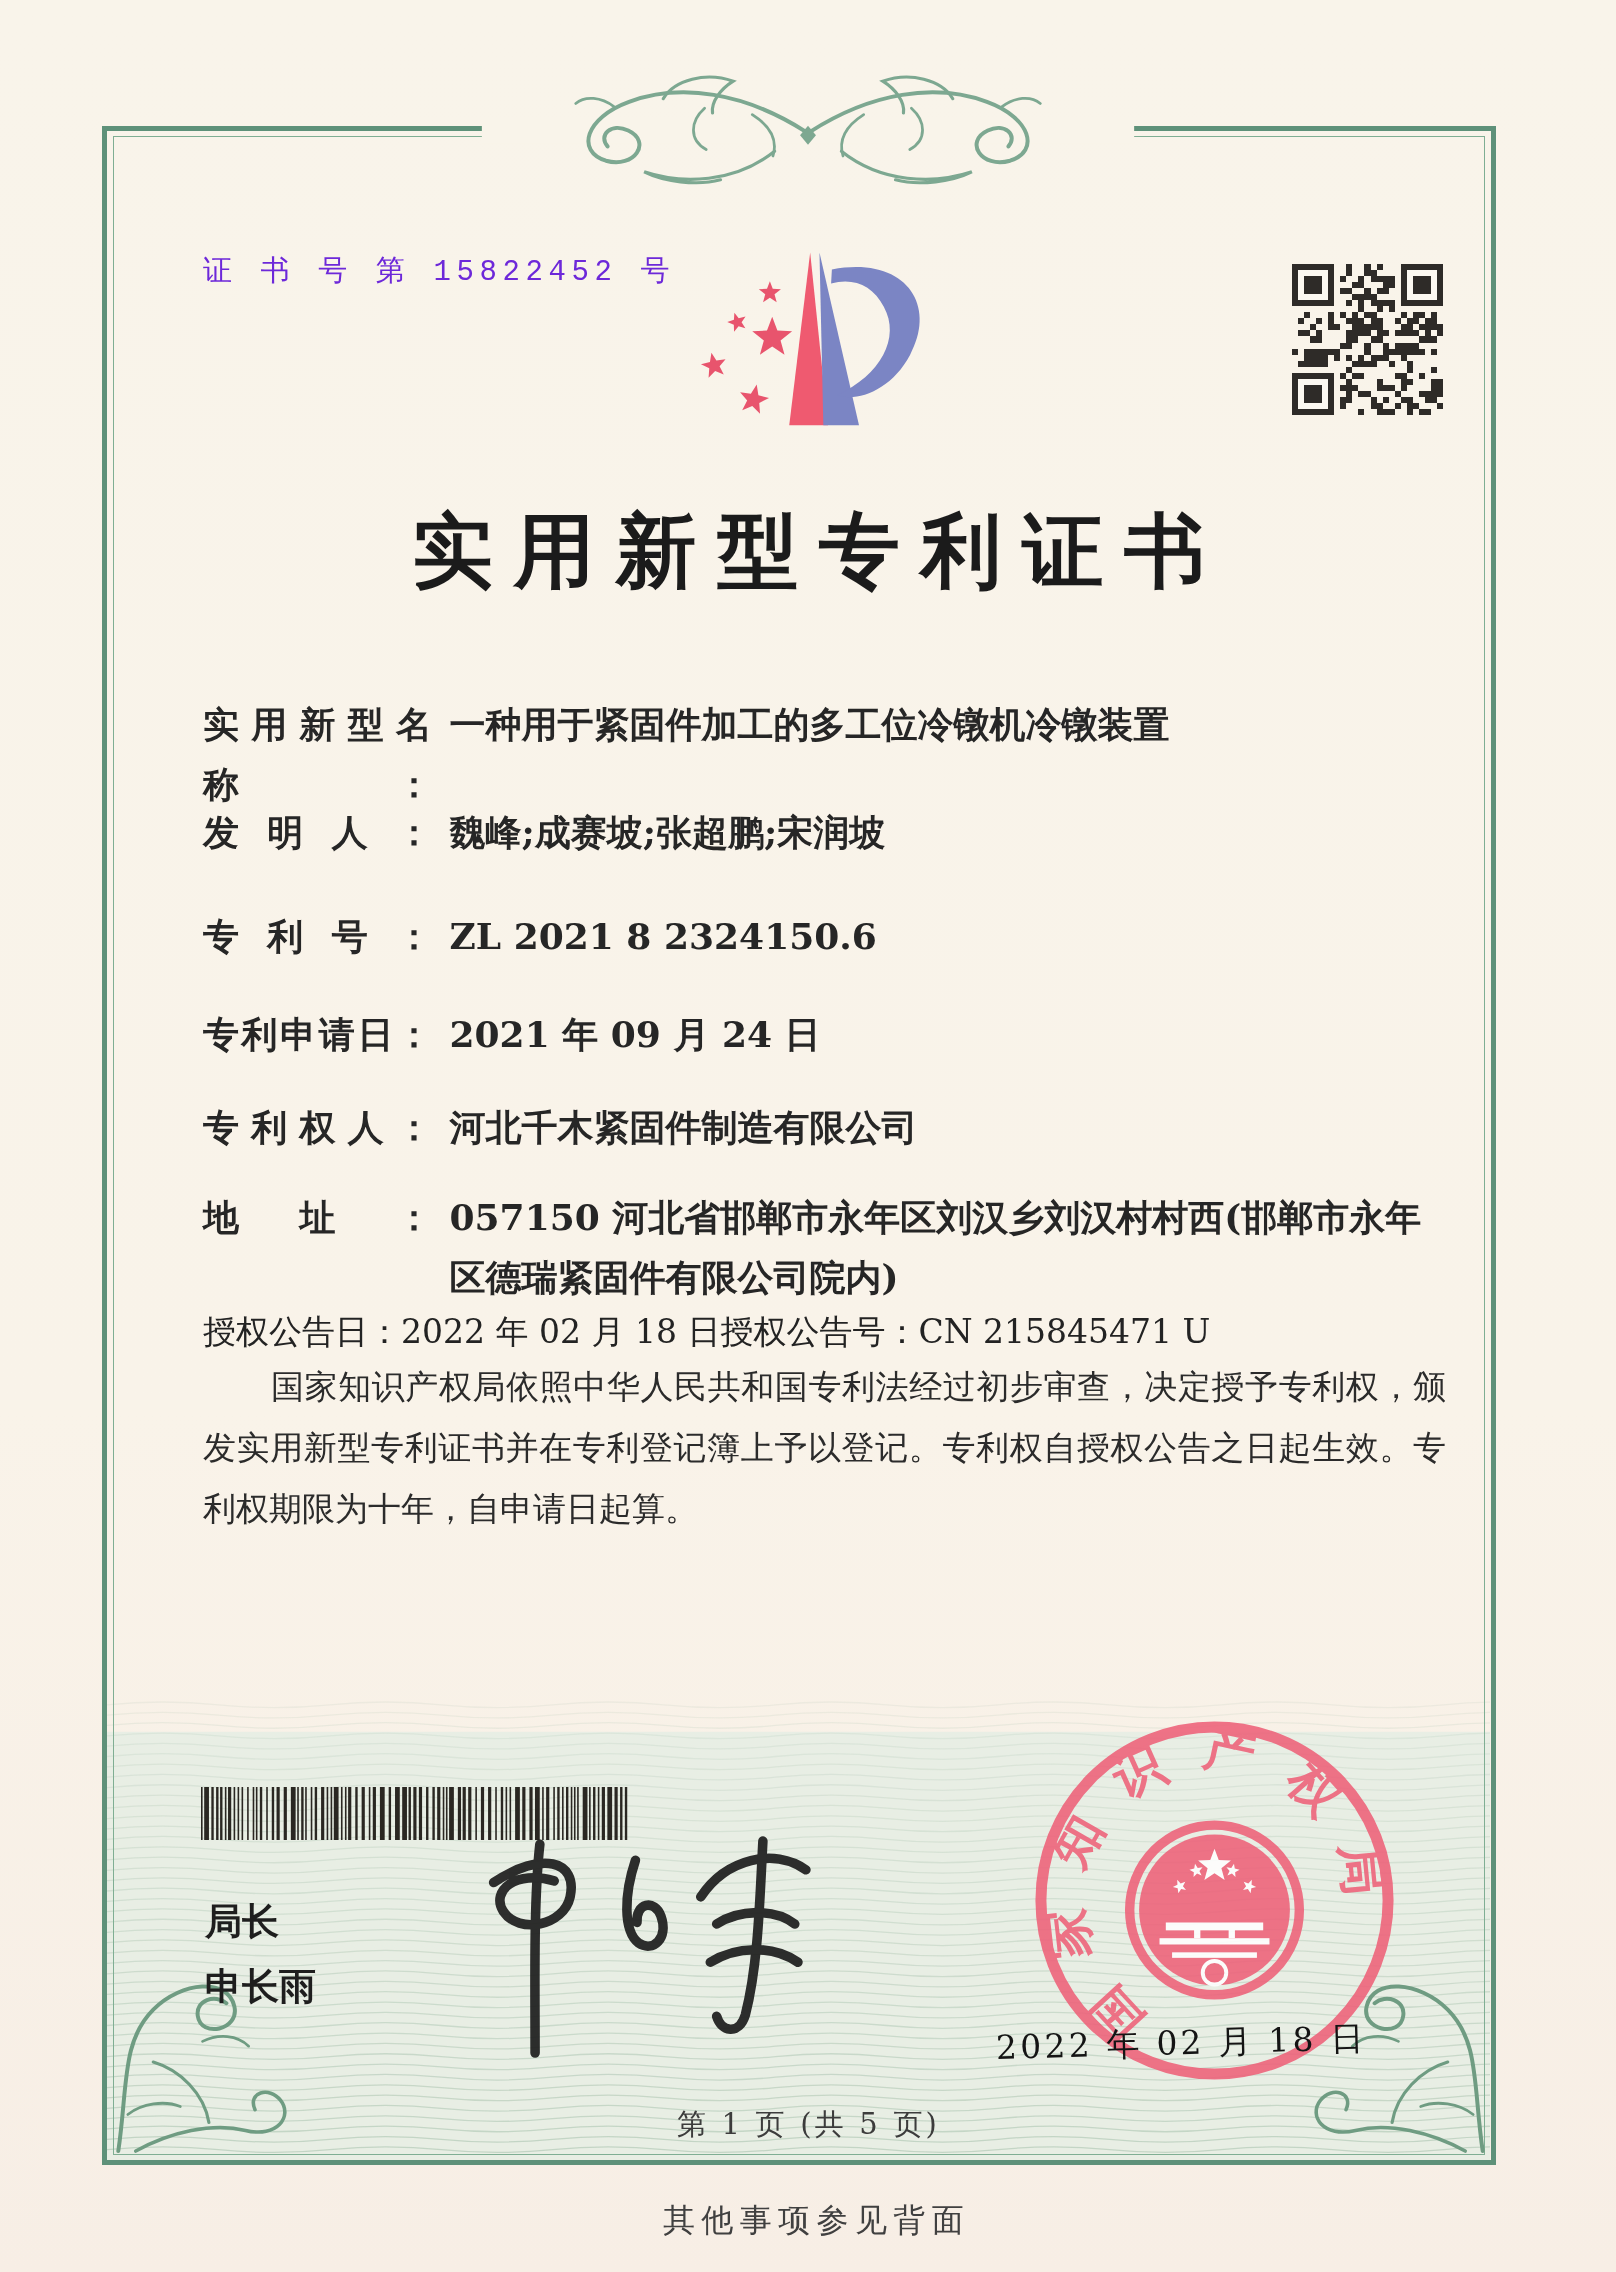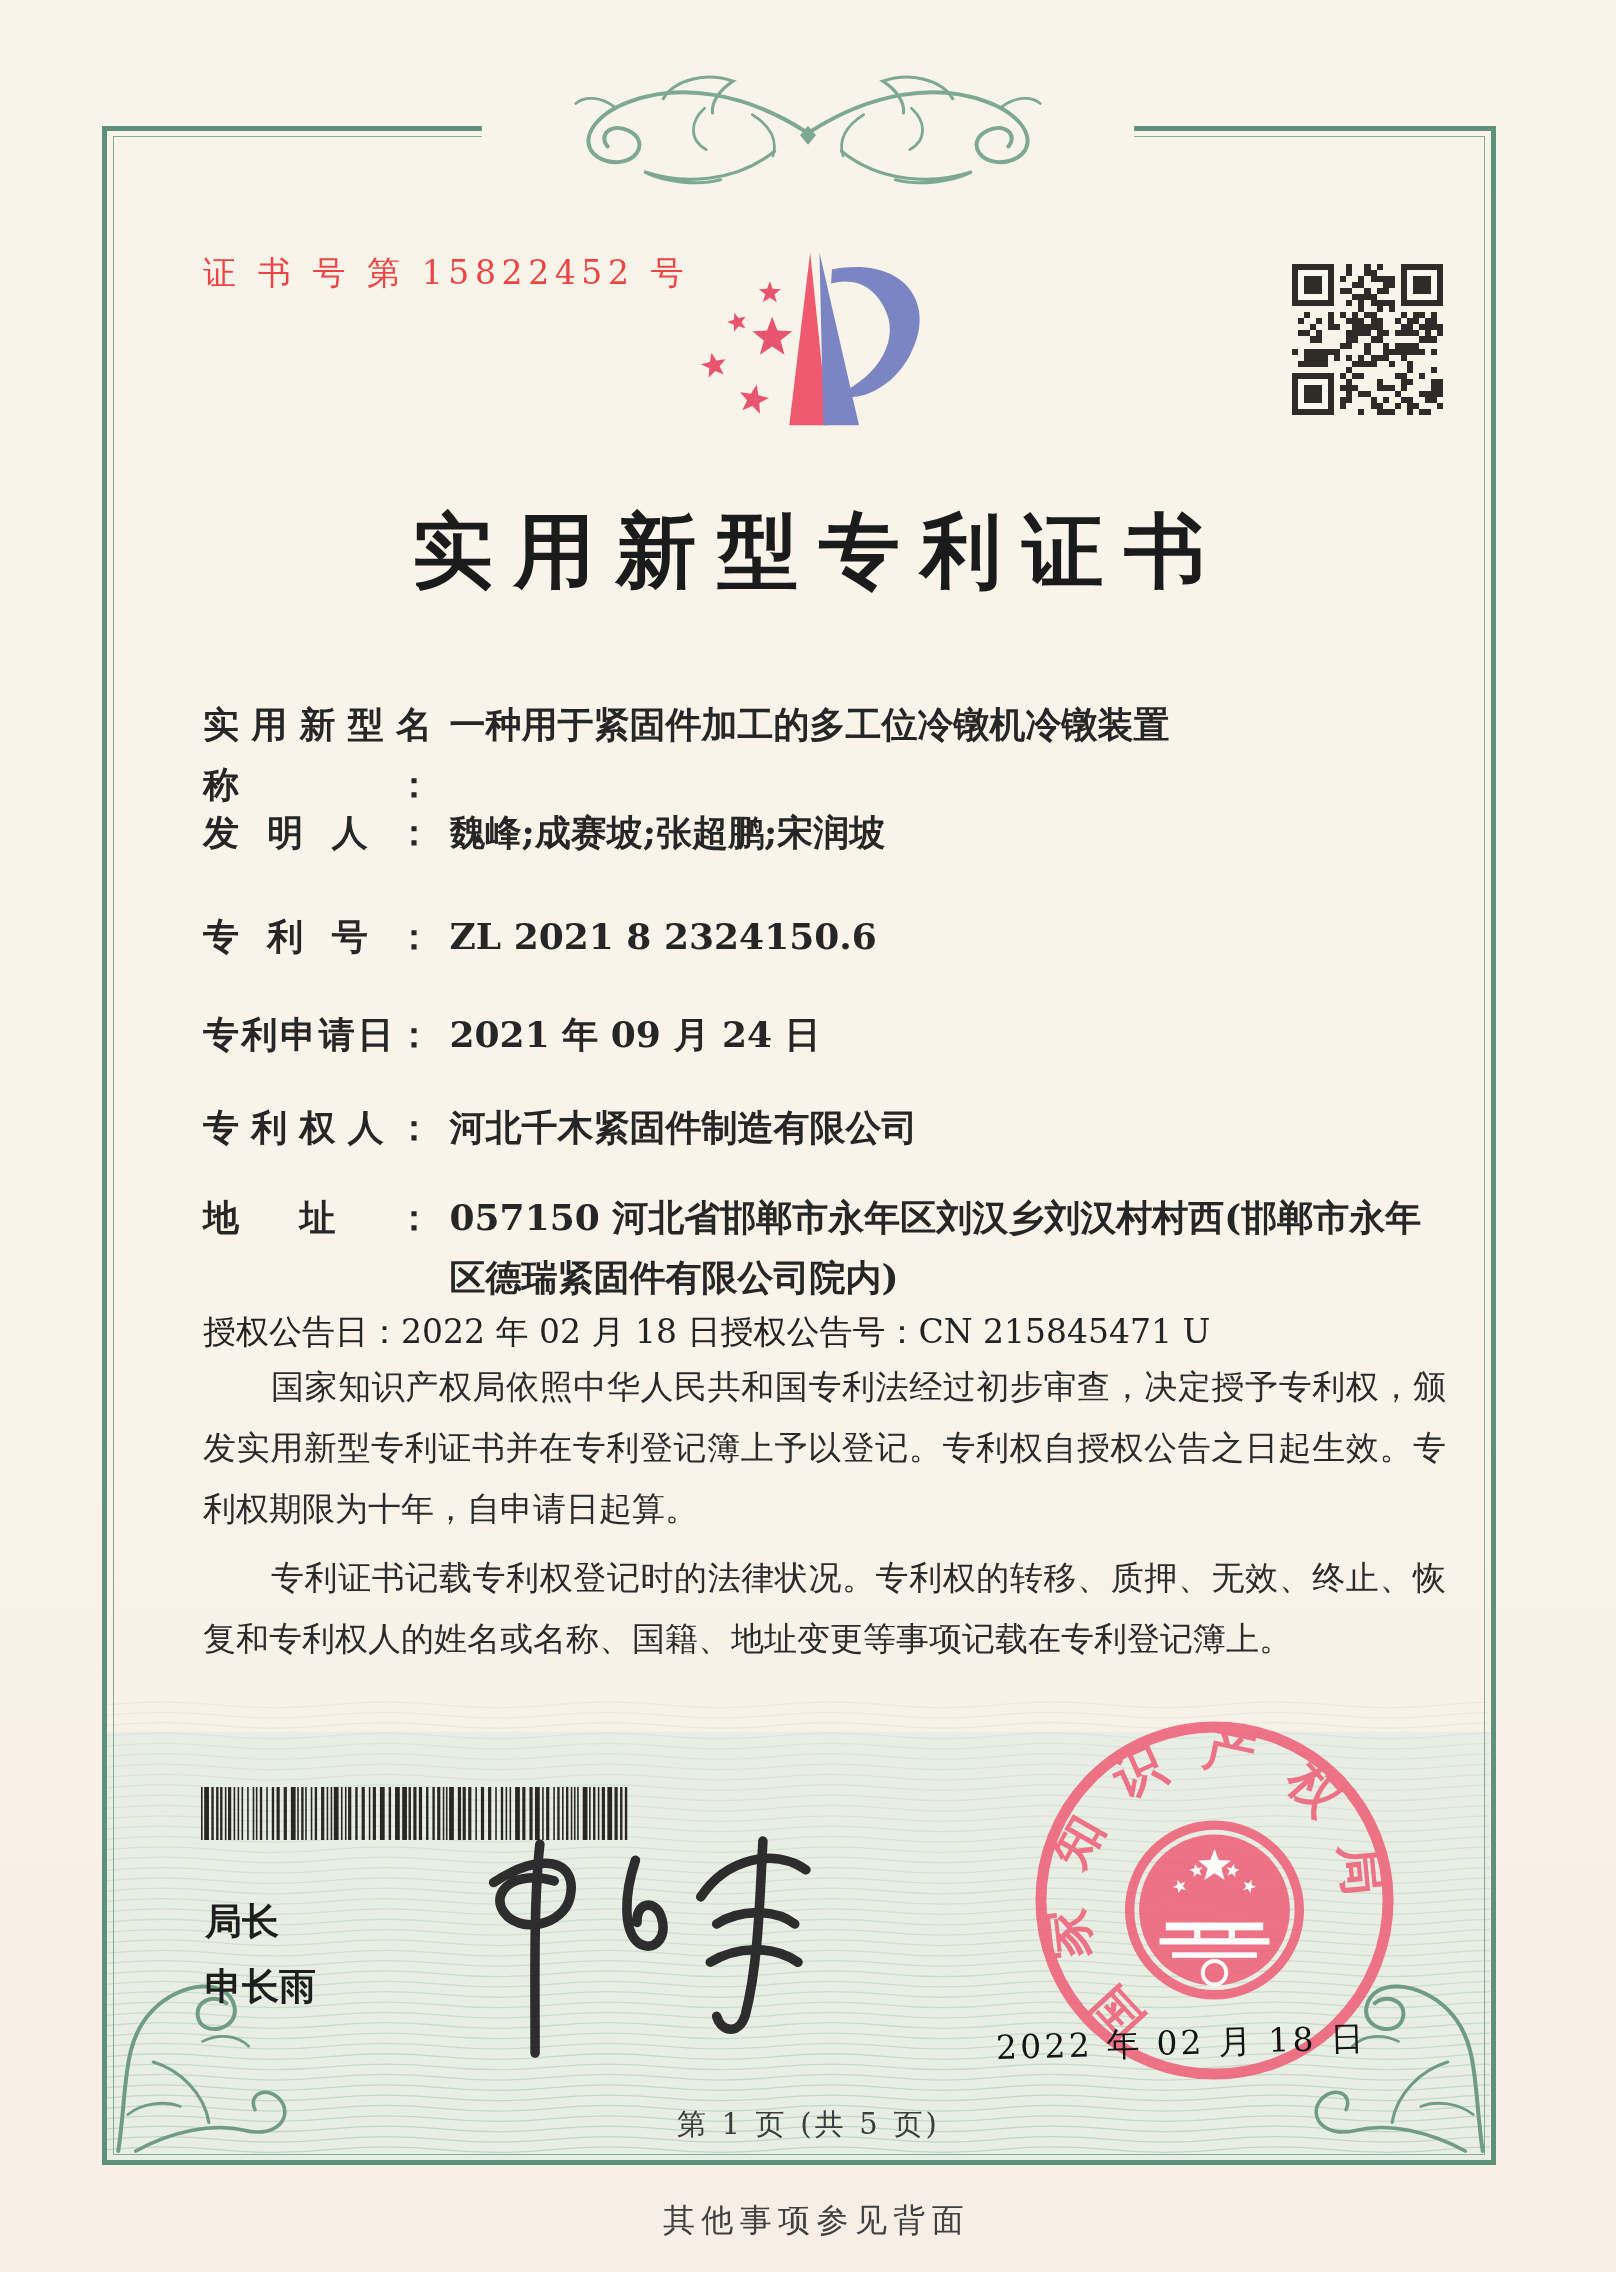--- a/index.html
+++ b/index.html
@@ -13,22 +13,23 @@
   .frame-outer{
     position:absolute;left:102px;top:126px;width:1394px;height:2039px;
     border:5.6px solid #5e9179;box-sizing:border-box;
   }
   .frame-inner{
     position:absolute;left:5.6px;top:4.8px;right:5.6px;bottom:4.8px;
     border:1.6px solid #7fae93;
   }
   
   .cert-no{
-    position:absolute;left:203px;top:251px;font-size:33px;color:#ef4444;
+    position:absolute;left:203px;top:251px;font-size:29px;color:#6d28d9;
     letter-spacing:5.6px;
+    font-family:Liberation Mono, monospace;
   }
   .logo{position:absolute;left:673px;top:226px;width:279px;height:239px;}
   .qr{position:absolute;left:1292px;top:264px;width:151px;height:151px;}
   .title{
     position:absolute;left:0;top:498px;width:100%;text-align:center;
     font-size:81px;font-weight:bold;letter-spacing:20.7px;color:#1b1b1b;
     text-indent:20.7px;
   }
   
   .field{position:absolute;left:203px;display:flex;font-size:36px;line-height:60px;color:#262626;font-weight:bold;}
@@ -406,21 +407,20 @@
     <span>授权公告日：</span>
     <span>2022 年 02 月 18 日</span>
     <span class="grant-right">
       <span>授权公告号：</span>
       <span>CN 215845471 U</span>
     </span>
   </div>
 
   <div class="paras">
     <p>国家知识产权局依照中华人民共和国专利法经过初步审查，决定授予专利权，颁发实用新型专利证书并在专利登记簿上予以登记。专利权自授权公告之日起生效。专利权期限为十年，自申请日起算。</p>
-    <p>专利证书记载专利权登记时的法律状况。专利权的转移、质押、无效、终止、恢复和专利权人的姓名或名称、国籍、地址变更等事项记载在专利登记簿上。</p>
   </div>
 
   <svg id="barcode-svg" class="barcode" viewBox="0 0 542 66" preserveAspectRatio="none">
       <rect x="0" y="0" width="2" height="66" fill="#2a2722"></rect>
       <rect x="4" y="0" width="6" height="66" fill="#2a2722"></rect>
       <rect x="13" y="0" width="3" height="66" fill="#2a2722"></rect>
       <rect x="19" y="0" width="3" height="66" fill="#2a2722"></rect>
       <rect x="24" y="0" width="3" height="66" fill="#2a2722"></rect>
       <rect x="30" y="0" width="2" height="66" fill="#2a2722"></rect>
       <rect x="34" y="0" width="4" height="66" fill="#2a2722"></rect>

